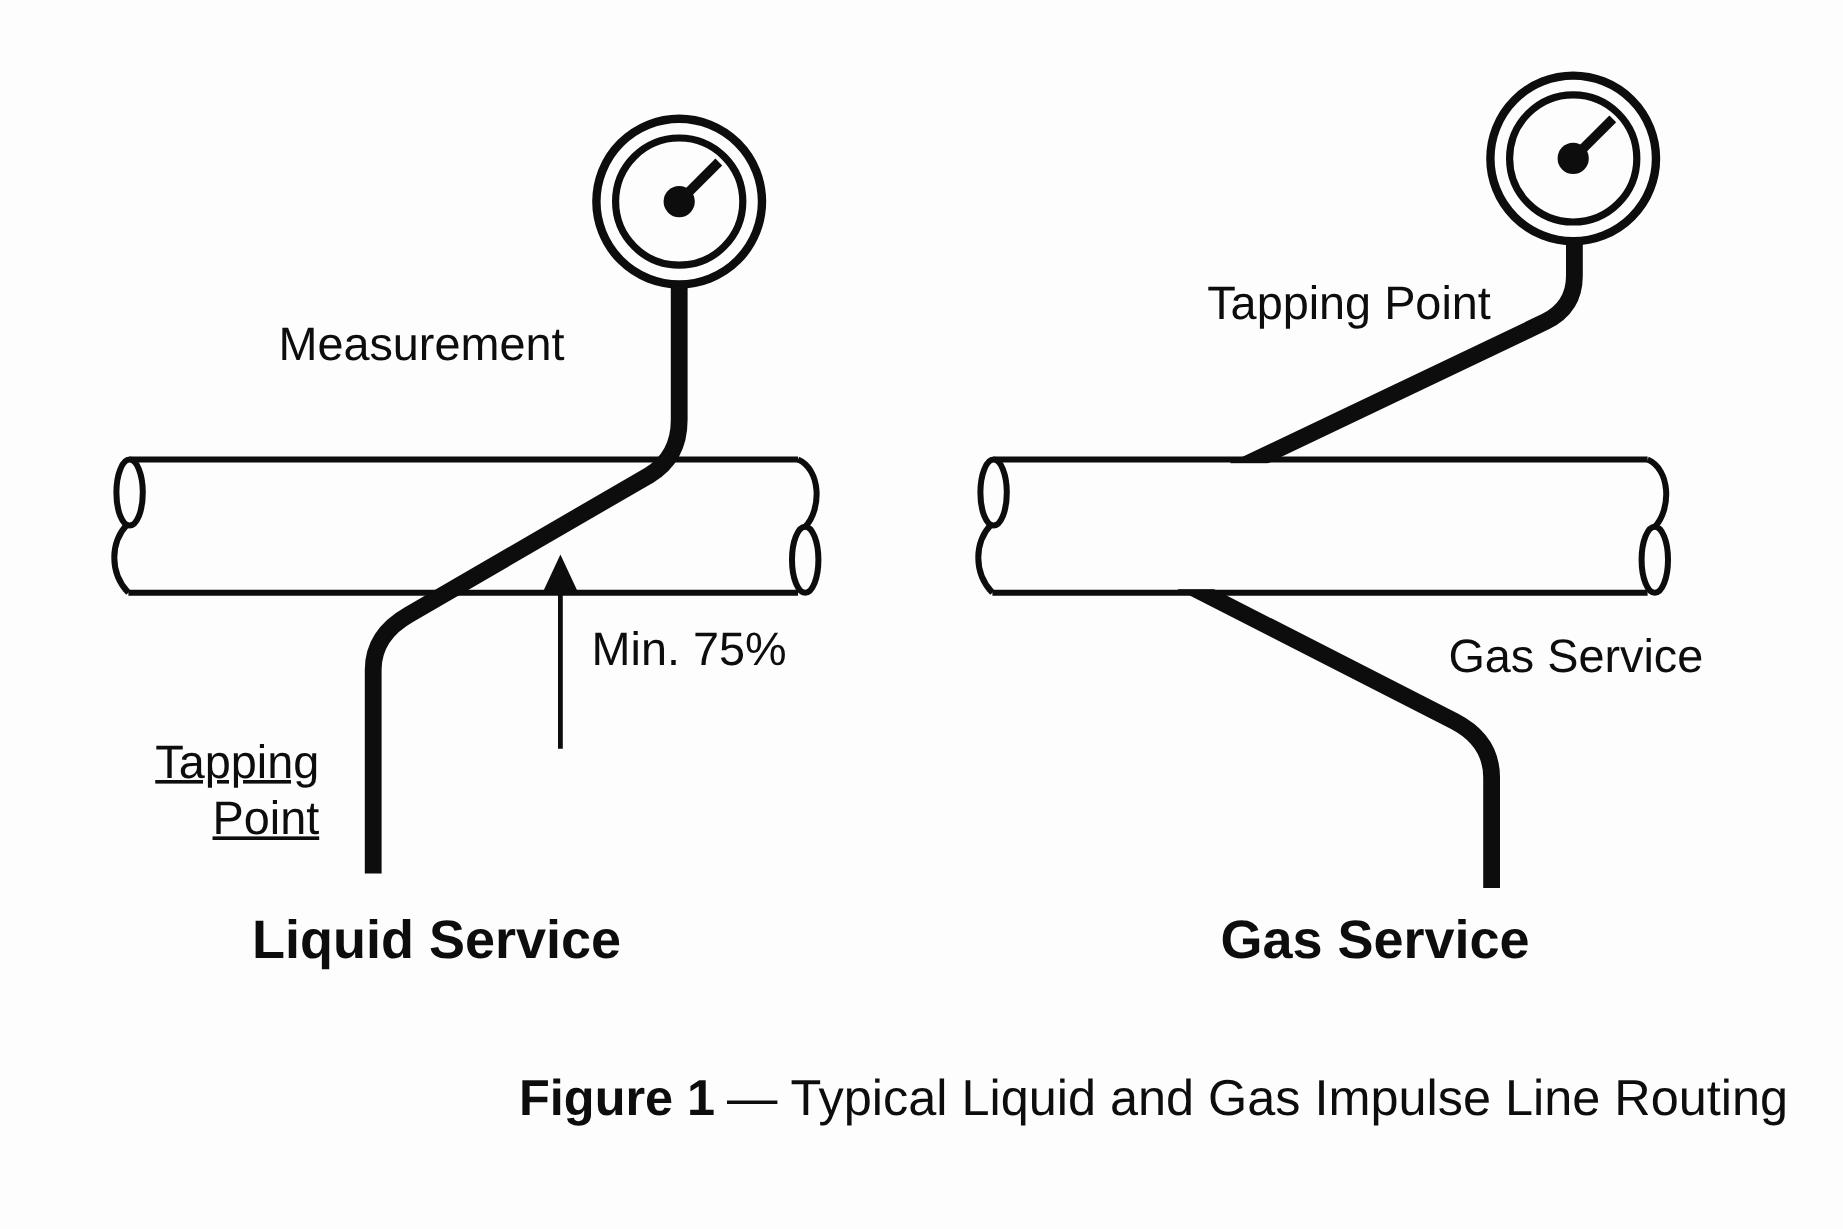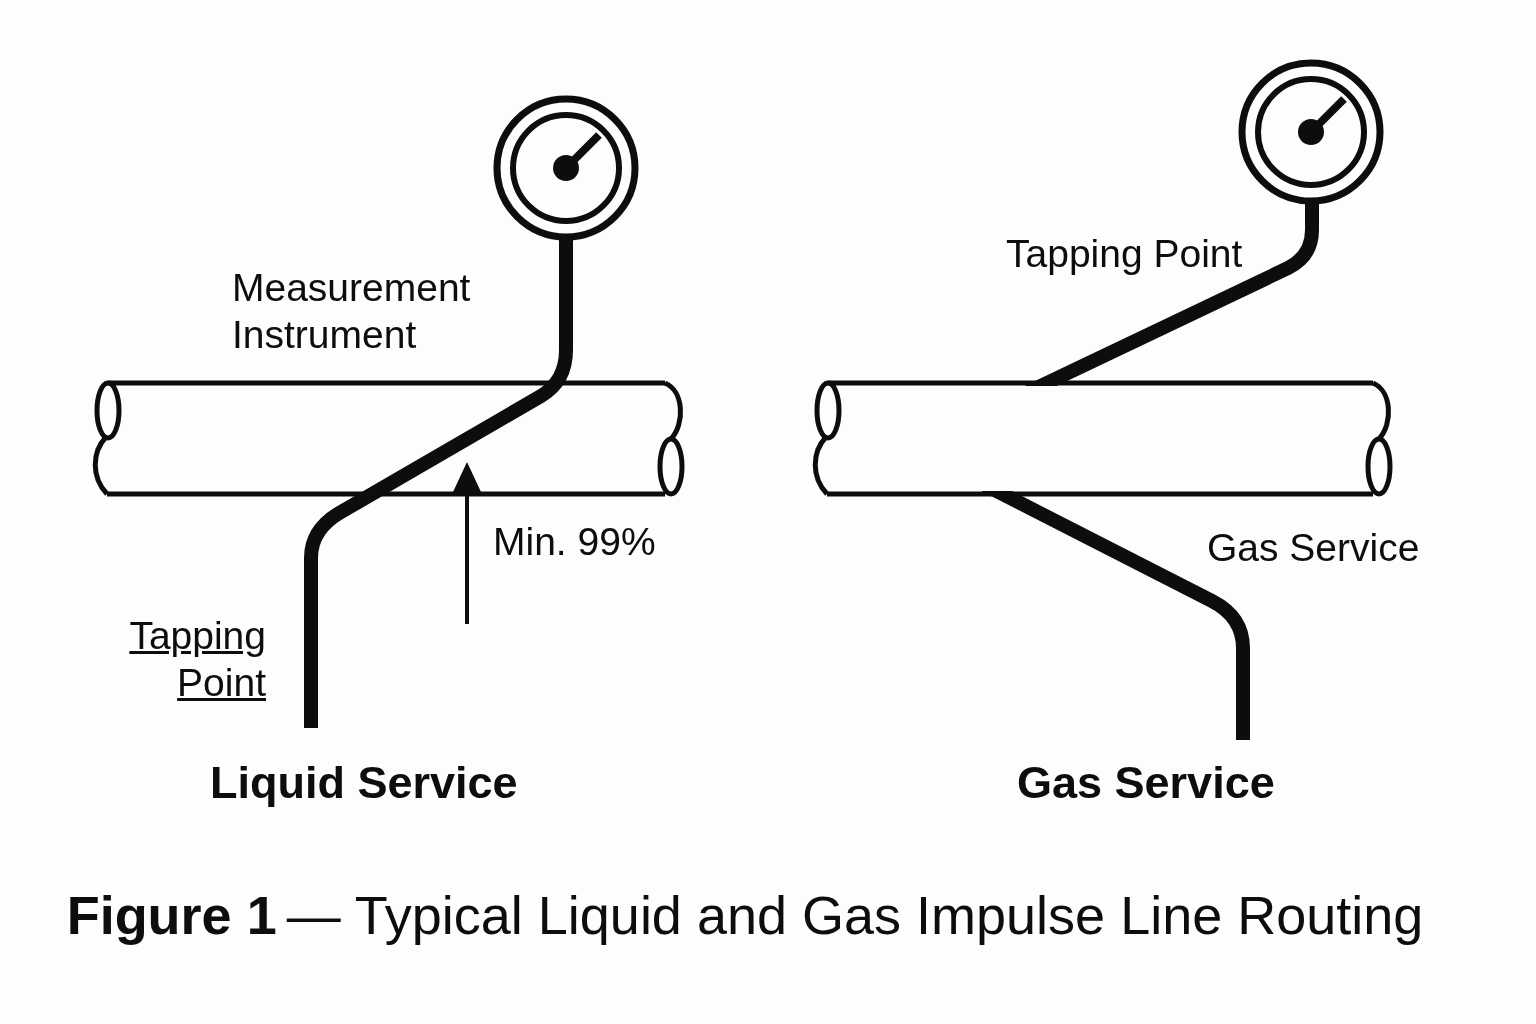--- a/index.html
+++ b/index.html
@@ -39,22 +39,22 @@
     line-height: 50px;
     font-weight: bold;
     text-align: left;
     white-space: nowrap;
     color: var(--ink);
   }
   .caption {
     position: absolute;
     left: 0; top: 890px;
     width: 1490px;
-    text-align: center;
-    font-size: 54px;
+    text-align: right;
+    font-size: 42px;
     line-height: 50px;
     white-space: nowrap;
     color: var(--ink);
   }
   .caption .caption-figure { font-weight: bold; }
   .caption .caption-rest { margin-left: 10px; }
 
   
   .measurement-label { left: 232px; top: 264px; }
   .slope-label       { left: 493px; top: 518px; }
@@ -117,25 +117,24 @@
     <g>
       <circle cx="566" cy="168" r="69" fill="var(--background)" stroke="currentColor" stroke-width="7"></circle>
       <circle cx="566" cy="168" r="53" fill="none" stroke="currentColor" stroke-width="6"></circle>
       <line x1="566" y1="168" x2="599" y2="135" stroke="currentColor" stroke-width="8"></line>
       <circle cx="566" cy="168" r="13" fill="currentColor" stroke="none"></circle>
     </g>
   </svg>
 
   <div class="label measurement-label">
     <div>Measurement</div>
-    <div>Instrument</div>
   </div>
 
   <div class="label slope-label">
-    <div>Min. 99%</div>
+    <div>Min. 75%</div>
   </div>
 
   <div class="label right-align tapping-left">
     <div>Tapping</div>
     <div>Point</div>
   </div>
 
   <div class="title liquid-title">Liquid Service</div>
 
   <div class="label tapping-right">Tapping Point</div>

